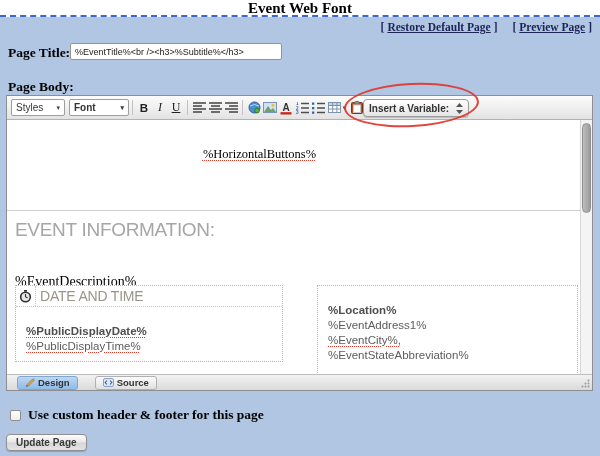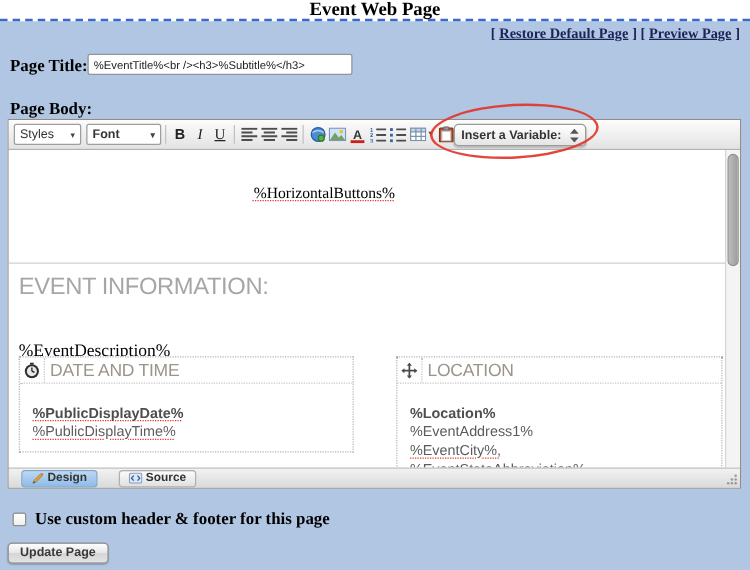--- a/index.html
+++ b/index.html
@@ -13,21 +13,21 @@
   .top-strip {
     position:absolute; left:0; top:0; width:600px; height:17px;
     background:#fff; border-bottom:2px dashed #3a68cf;
   }
   .page-title { text-align:center; font-weight:bold; font-size:15px; line-height:16px; color:#000; }
   .header-links {
     position:absolute; top:21px; right:8px;
     font-size:11.5px; font-weight:bold; color:#1c2356; white-space:nowrap;
   }
   .header-links .grp { cursor:pointer; }
-  .header-links .grp + .grp { }
+  .header-links .grp + .grp { margin-left:12px; }
   .header-links .lnk { text-decoration:underline; margin:0 3px; }
   
   .pt-label { position:absolute; left:8px; top:45px; font-weight:bold; font-size:13.5px; }
   .pt-input {
     position:absolute; left:70px; top:43px; width:212px; height:17px;
     border:1px solid #949494; background:#fff; border-radius:2px;
     font:9px "Liberation Sans", sans-serif; color:#222; padding:1px 4px;
   }
   .pb-label { position:absolute; left:8px; top:79px; font-weight:bold; font-size:13.5px; }
   
@@ -134,21 +134,21 @@
     font-family:"Liberation Sans",sans-serif; font-size:10px; font-weight:bold; color:#3a3a3a;
     cursor:pointer; box-shadow:0 1px 1px rgba(0,0,0,.2);
   }
 </style>
 </head>
 <body>
 
 <div id="app">
 
   <div class="top-strip">
-    <div class="page-title">Event Web Page</div>
+    <div class="page-title">Event Web Font</div>
   </div>
 
   <div class="header-links">
     <span class="grp"><span>[</span><span class="lnk">Restore Default Page</span><span>]</span></span>
     <span class="grp"><span>[</span><span class="lnk">Preview Page</span><span>]</span></span>
   </div>
 
   <div class="pt-label">Page Title:</div>
   <input class="pt-input" type="text" value="%EventTitle%&lt;br /&gt;&lt;h3&gt;%Subtitle%&lt;/h3&gt;" style="">
 
@@ -294,37 +294,20 @@
           </div>
           <div class="thead">DATE AND TIME</div>
         </div>
         <div class="tbody">
           <span class="bline spell">%PublicDisplayDate%</span><br>
           <span class="nline spell">%PublicDisplayTime%</span>
         </div>
       </div>
 
       <div class="dtable right">
-        <div class="trow">
-          <div class="ticon">
-            <svg width="13" height="13" viewBox="0 0 13 13">
-                <g stroke="#4a4a4a" stroke-width="1.4">
-                  <line x1="6.5" y1="2" x2="6.5" y2="11"></line>
-                  <line x1="2" y1="6.5" x2="11" y2="6.5"></line>
-                </g>
-                <g fill="#4a4a4a">
-                  <polygon points="6.5,0 4.5,2.6 8.5,2.6"></polygon>
-                  <polygon points="6.5,13 4.5,10.4 8.5,10.4"></polygon>
-                  <polygon points="0,6.5 2.6,4.5 2.6,8.5"></polygon>
-                  <polygon points="13,6.5 10.4,4.5 10.4,8.5"></polygon>
-                </g>
-              </svg>
-          </div>
-          <div class="thead">LOCATION</div>
-        </div>
         <div class="tbody">
           <span class="bline">%Location%</span><br>
           <span class="nline">%EventAddress1%</span><br>
           <span class="nline spell">%EventCity%,</span><br>
           <span class="nline">%EventStateAbbreviation%</span>
         </div>
       </div>
 
       <div class="vscroll">
         <div class="vthumb"></div>

